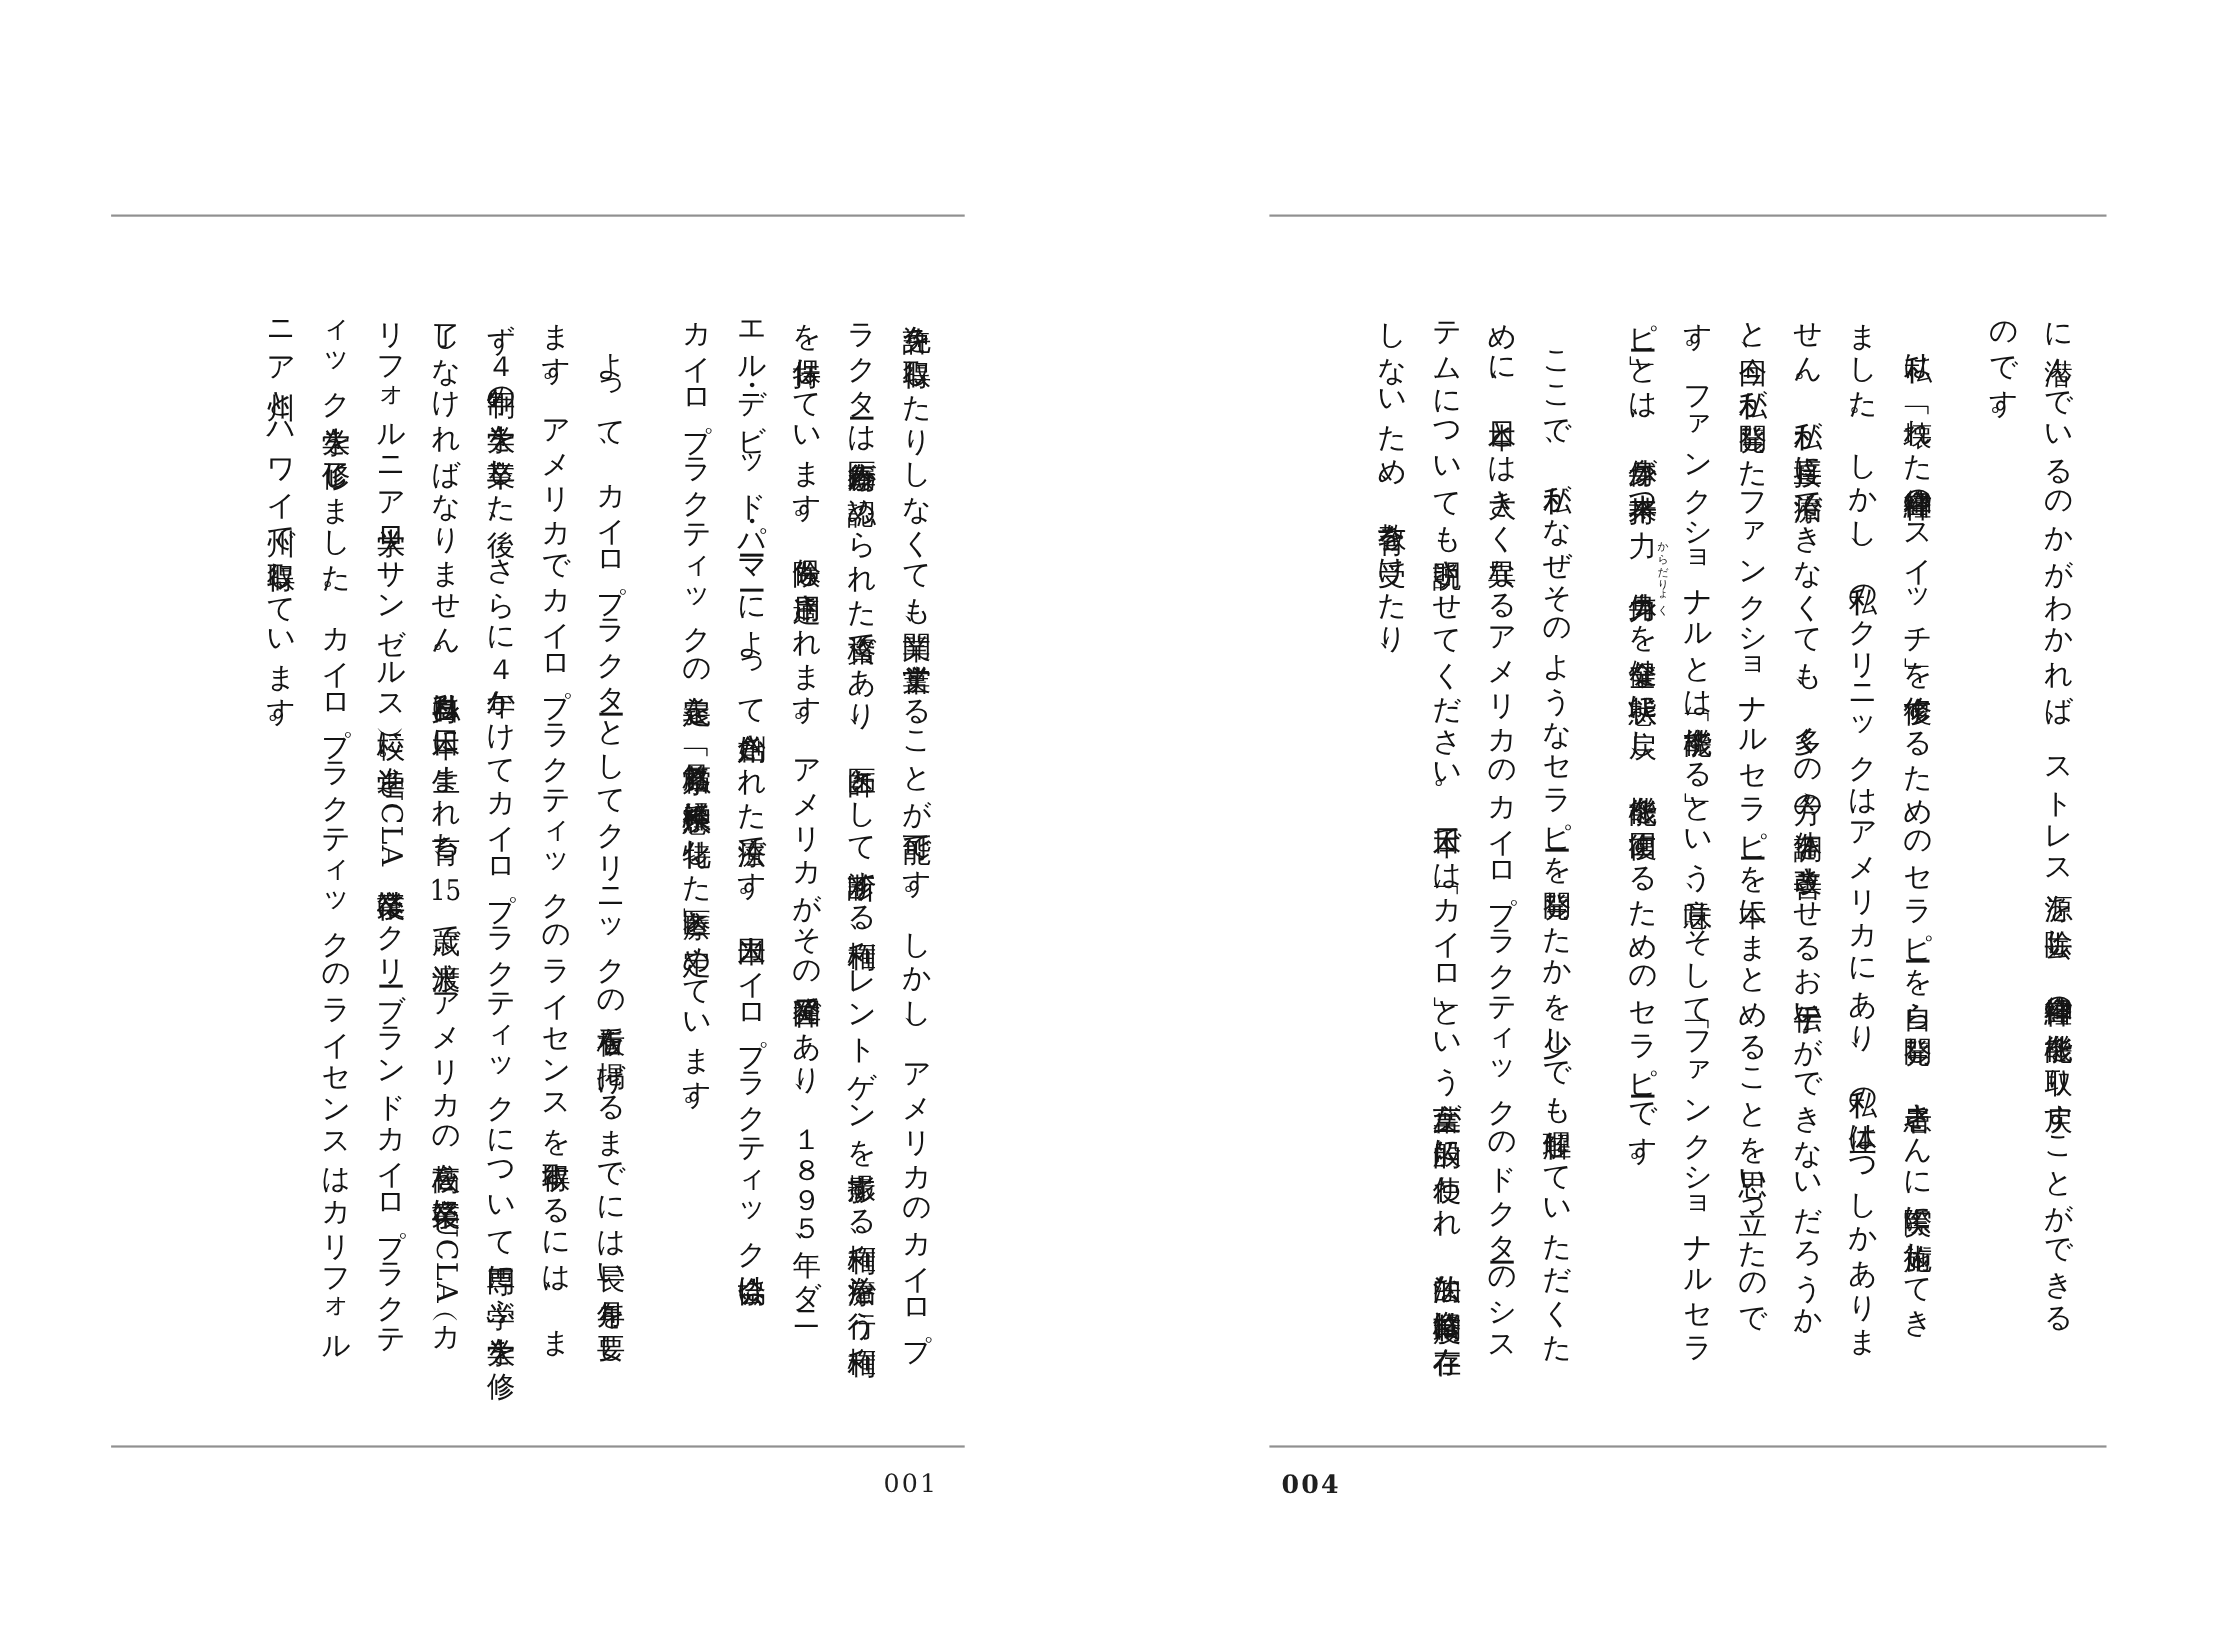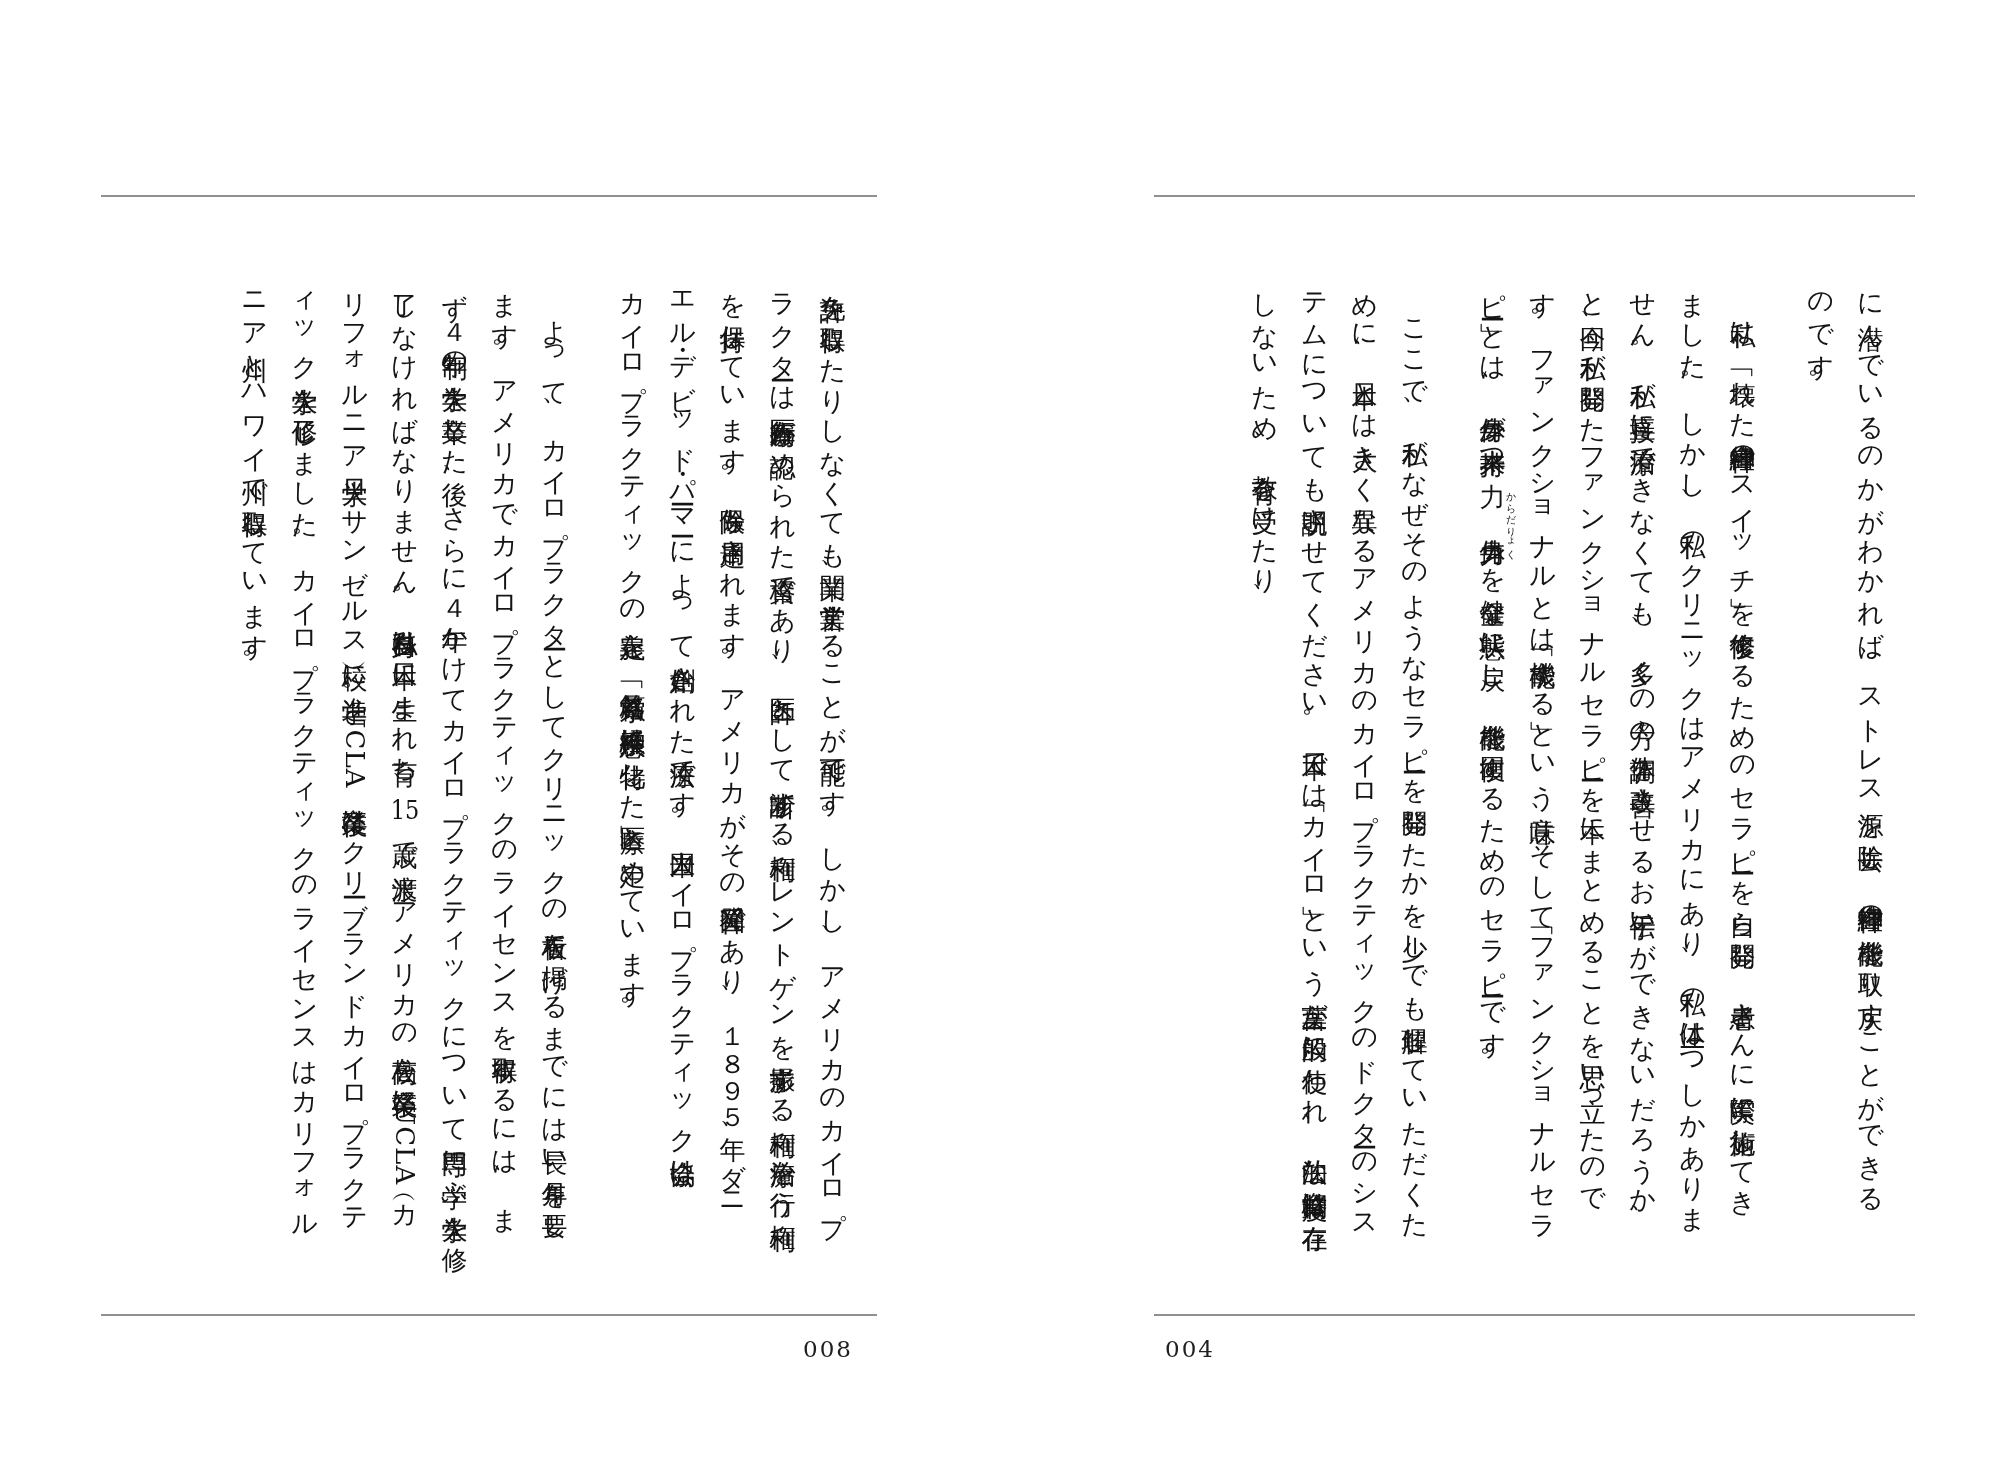--- a/index.html
+++ b/index.html
@@ -32,35 +32,35 @@
   ruby { ruby-align: center; }
   rt { font-size: 10px; letter-spacing: 0; }
 
   .folio {
     position: absolute; top: 1336px;
     font-size: 23px; color: #1f1f1f; letter-spacing: 2px;
     font-feature-settings: "onum" 1;
     font-family: "DejaVu Serif", "Liberation Serif", serif;
   }
   .folio-left  { right: 24px; }
-  .folio-right { left: 11px; }
+  .folio-right { left: 11px; font-weight: bold; }
 </style>
 </head>
 <body>
 
 <main class="spread">
 
   <section class="page left">
     <div class="rule top"></div>
     <div class="vtext">
         <p class="cont">免許を取得したりしなくても開業、営業することが可能です。しかし、アメリカのカイロプラクターは医療行為が認められた資格であり、医師として診断する権利、レントゲンを撮影する権利、治療を行う権利を保持しています。保険も適用されます。アメリカがその発祥国であり、１８９５年、ダニエル・デビッド・パーマーによって創始された療法です。米国カイロプラクティック協会は、カイロプラクティックの定義を、「筋骨格系と神経系疾患に特化した医療」と定めています。</p>
         <p class="indent">よって、カイロプラクターとしてクリニックの看板を掲げるまでには長い年月を要します。アメリカでカイロプラクティックのライセンスを取得するには、まず４年制の大学を卒業した後、さらに４年かけてカイロプラクティックについて専門に学ぶ大学を修了しなければなりません。私自身は日本に生まれ育ち、<span class="tcy">15</span>歳で渡米、アメリカの高校を卒業後にUCLA（カリフォルニア大学ロサンゼルス校）に進学。UCLA卒業後はクリーブランドカイロプラクティック大学を修了しました。カイロプラクティックのライセンスはカリフォルニア州とハワイ州で取得しています。</p>
       </div>
     <div class="rule bottom"></div>
-    <div class="folio folio-left">008</div>
+    <div class="folio folio-left">001</div>
   </section>
 
   <section class="page right">
     <div class="rule top"></div>
     <div class="vtext">
         <p class="cont">に潜んでいるのかがわかれば、ストレス源を除去し、自律神経の機能を取り戻すことができるのです。</p>
         <p class="indent">私は、「壊れた自律神経のスイッチ」を修復するためのセラピーを自ら開発し、患者さんに実際に施術してきました。しかし、私のクリニックはアメリカにあり、私の体は一つしかありません。私が直接に治療できなくても、多くの方々の体調を改善させるお手伝いができないだろうか、と今回、私が開発したファンクショナルセラピーを本にまとめることを思い立ったのです。ファンクショナルとは「機能する」という意味、そして「ファンクショナルセラピー」とは、身体が本来持つ力、<ruby>身体力<rt>からだりょく</rt></ruby>を健全な状態に戻し、機能を回復するためのセラピーです。</p>
         <p class="indent">ここで、私がなぜそのようなセラピーを開発したかを少しでも理解していただくために、日本とは大きく異なるアメリカのカイロプラクティックのドクターのシステムについても説明させてください。日本では「カイロ」という言葉が一般的に使われ、法的な資格制度は存在しないため、教育を受けたり、</p>
       </div>
     <div class="rule bottom"></div>

